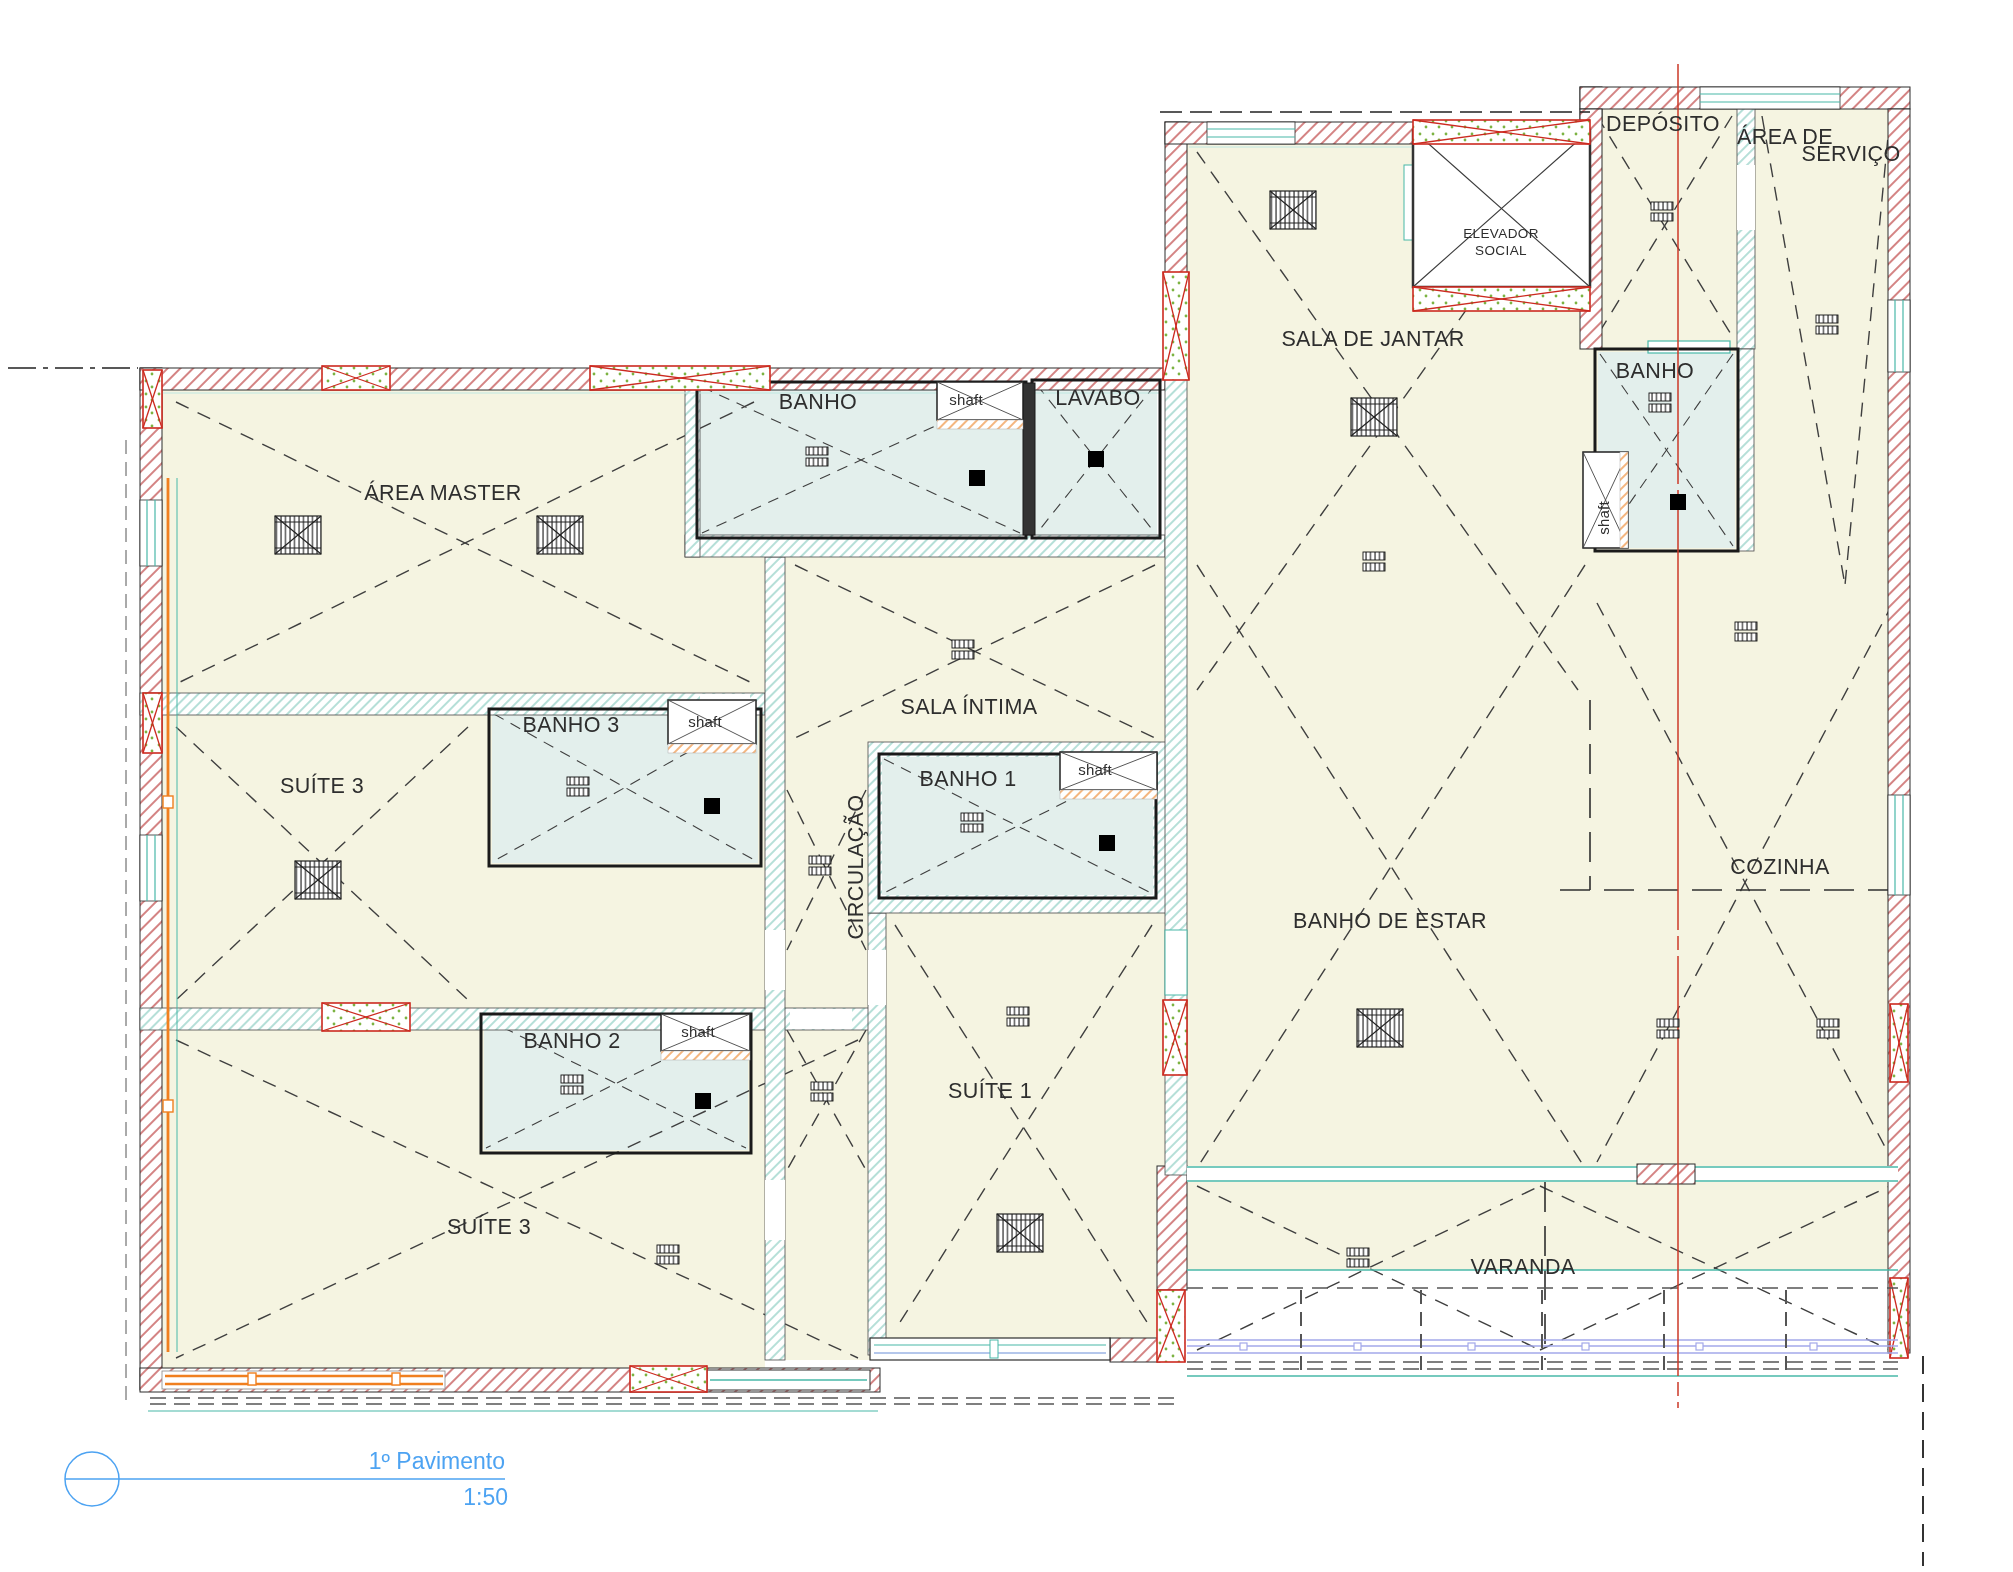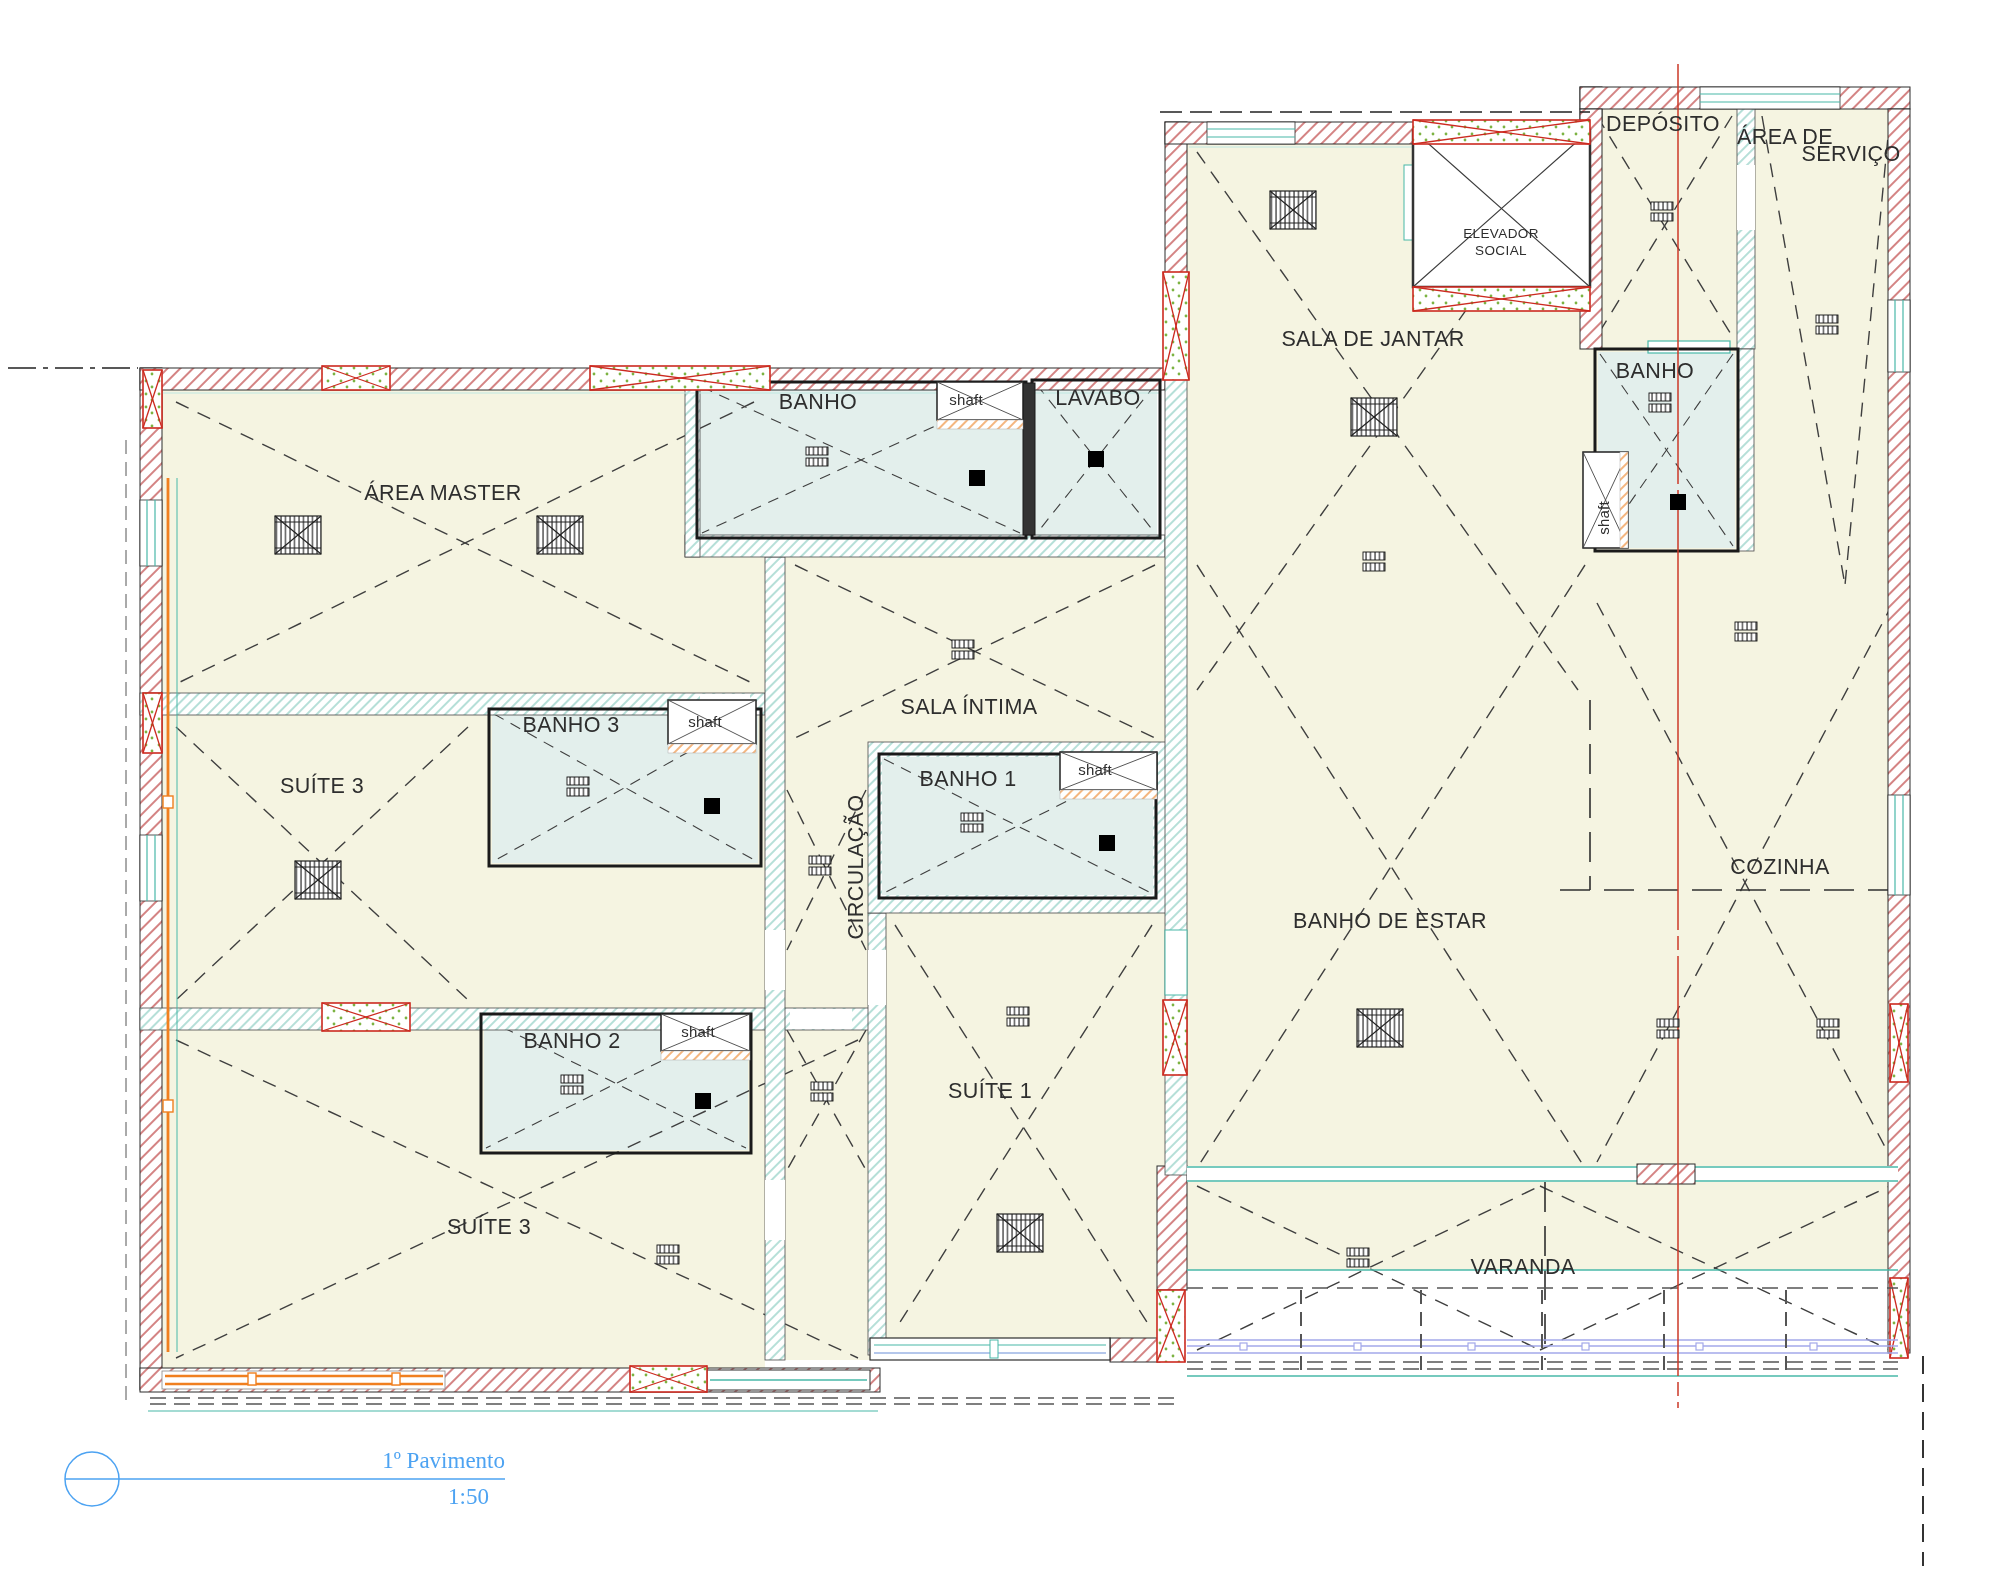--- a/index.html
+++ b/index.html
@@ -23,21 +23,20 @@
   }
   .lbl.sm{font-size:15px;letter-spacing:.2px;}
   .lbl.xs{font-size:13.5px;margin-top:44px;}
   .lbl.rot{transform:translate(-50%,-50%) rotate(-90deg);}
   .footer-text{
     position:absolute;
     color:#4da3f2;
     font-size:23px;
     width:320px;
     text-align:right;
-    font-family:Liberation Serif, serif;
   }
 </style>
 </head>
 <body>
 
 <div id="plan">
 
 <svg width="2013" height="1572" viewBox="0 0 2013 1572">
 <defs>
   <pattern id="redH" width="9" height="9" patternUnits="userSpaceOnUse" patternTransform="rotate(45)">
@@ -461,15 +460,15 @@
 <div class="lbl" style="left:1851px;top:155px">SERVIÇO</div>
 <div class="lbl xs" style="left:1501px;top:190px">ELEVADOR</div>
 <div class="lbl xs" style="left:1501px;top:207px">SOCIAL</div>
 <div class="lbl sm" style="left:966px;top:400px">shaft</div>
 <div class="lbl sm" style="left:705px;top:722px">shaft</div>
 <div class="lbl sm" style="left:698px;top:1032px">shaft</div>
 <div class="lbl sm" style="left:1095px;top:770px">shaft</div>
 <div class="lbl sm rot" style="left:1604px;top:518px">shaft</div>
 
 <div class="footer-text" style="left:185px;top:1448px">1º Pavimento</div>
-<div class="footer-text" style="left:169px;top:1484px">1:50</div>
+<div class="footer-text" style="left:188px;top:1484px">1:50</div>
 
 </div>
 
 </body></html>

